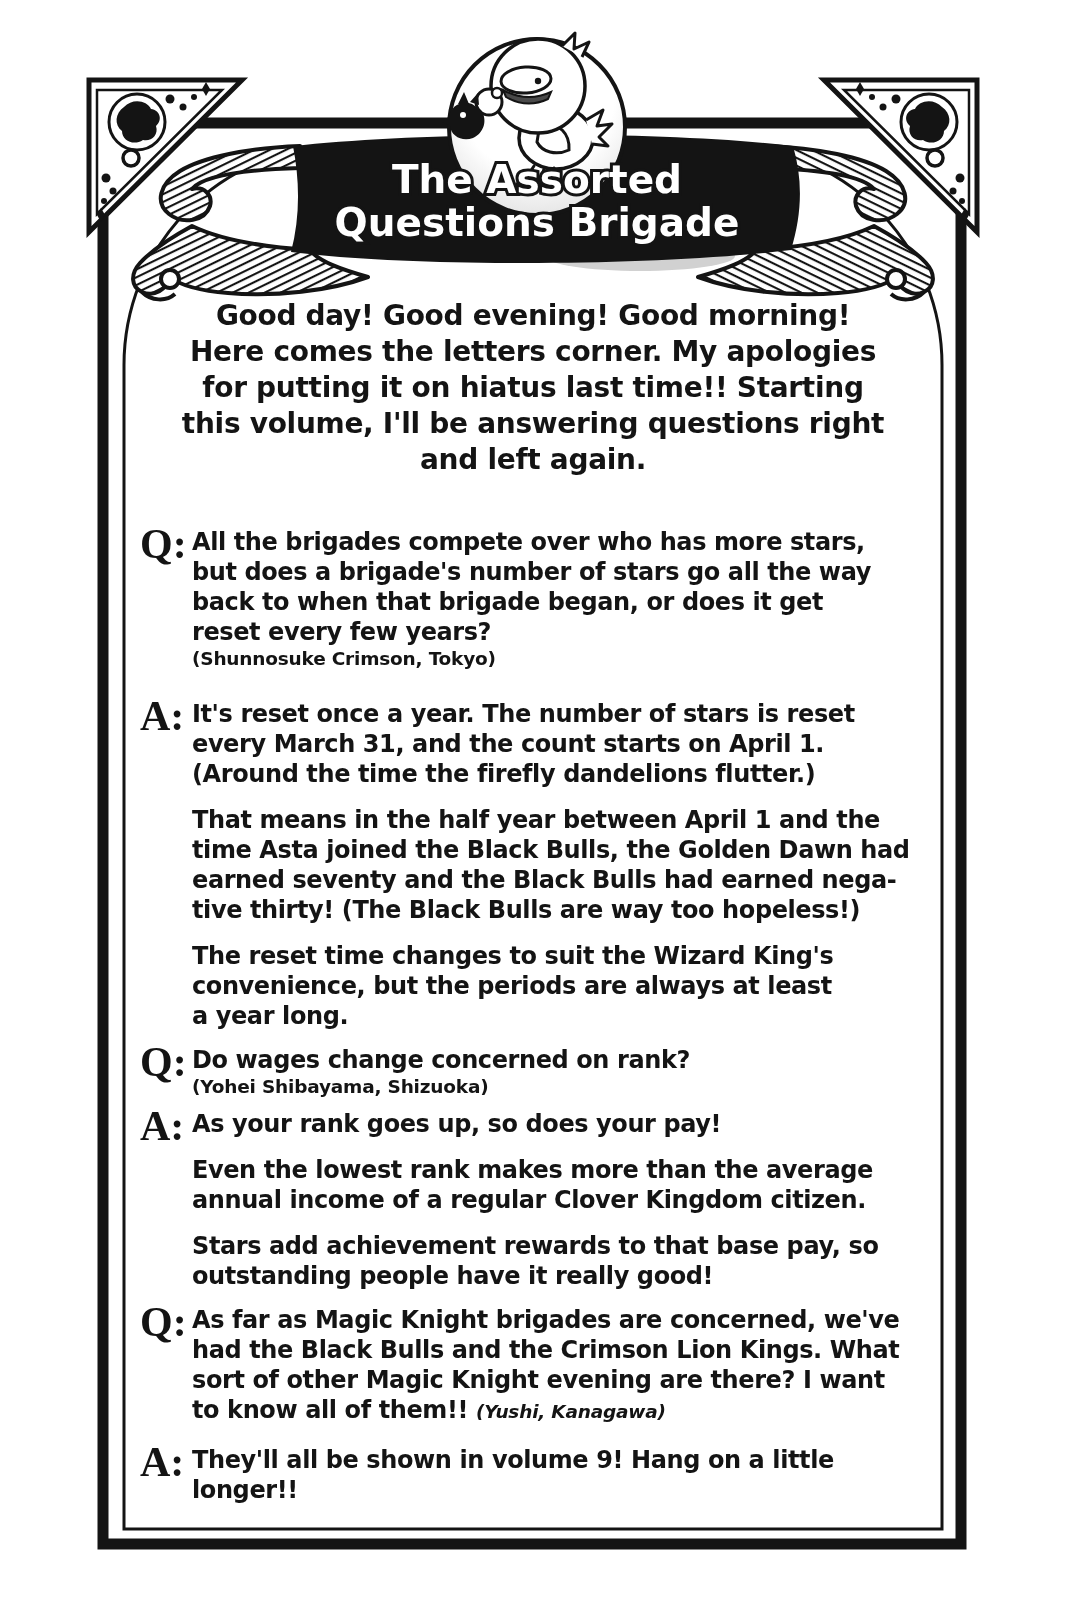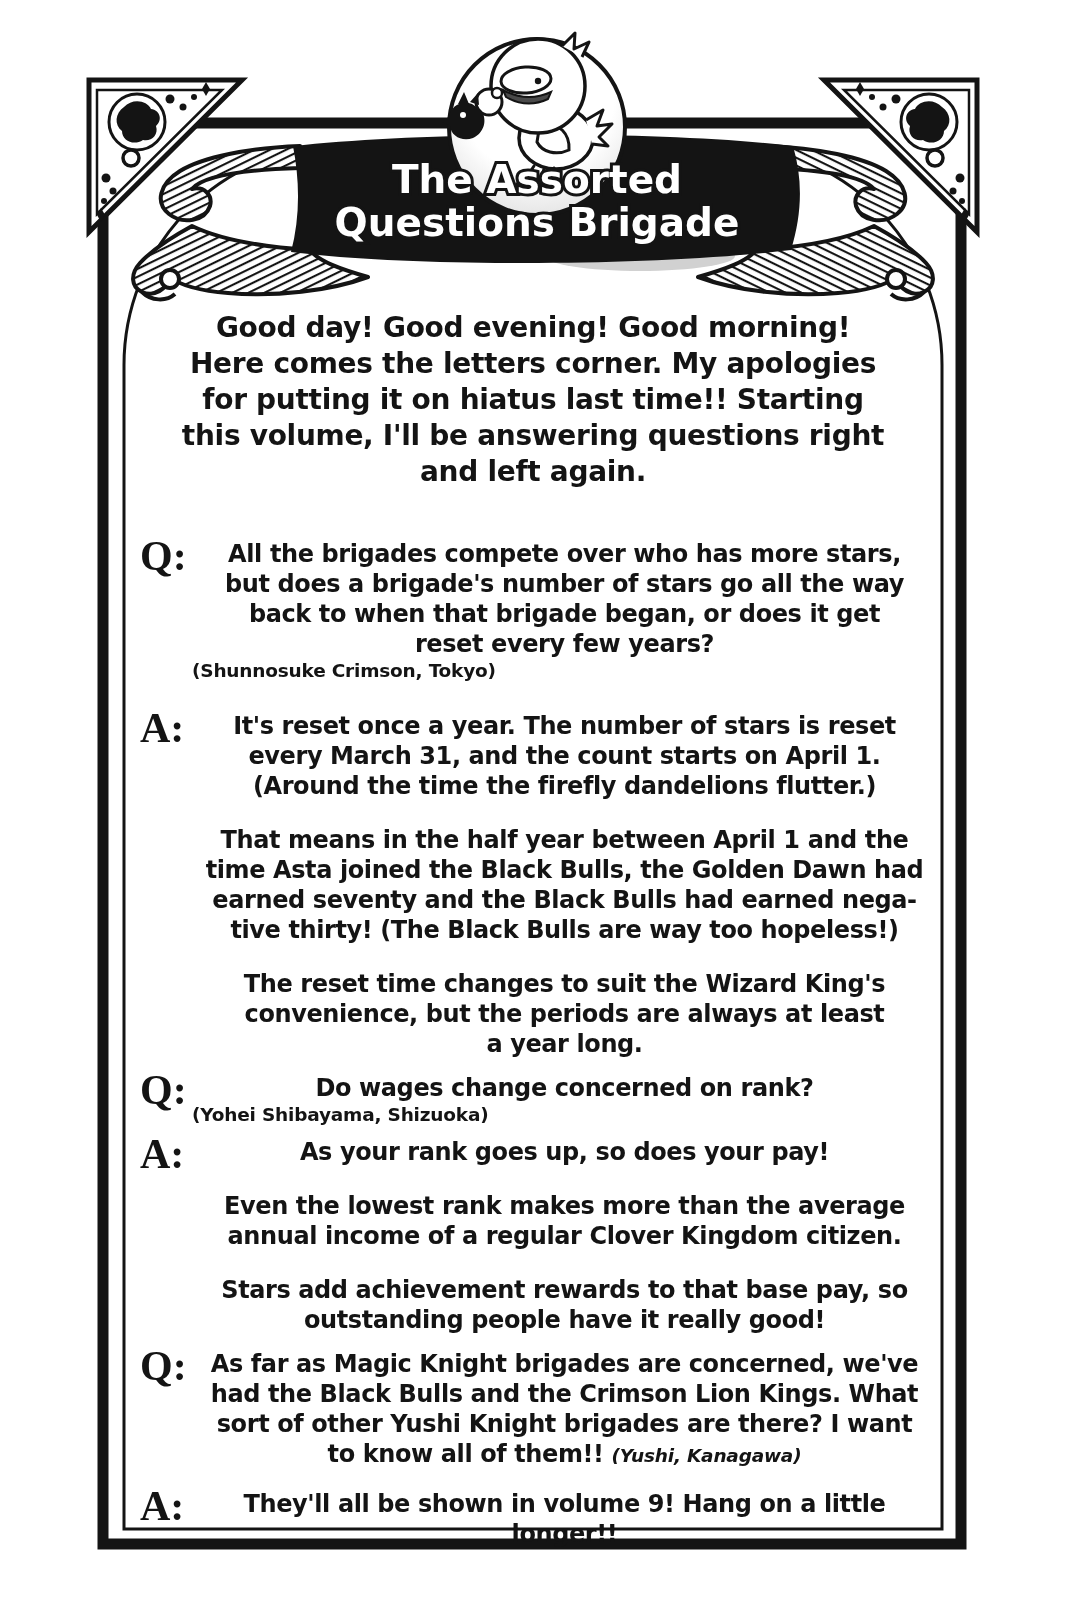--- a/index.html
+++ b/index.html
@@ -10,21 +10,21 @@
     overflow:hidden;
     font-family:"DejaVu Sans", sans-serif;
     color:#141414;
   }
   .deco {
     position:absolute; inset:0;
     width:1066px; height:1600px;
     z-index:1;
   }
   .content {
-    position:absolute; left:125px; top:12px;
+    position:absolute; left:125px; top:0;
     width:816px; z-index:2;
   }
   .intro {
     padding-top:298px;
     margin:0 20px;
     text-align:center;
     font-size:28px; line-height:36px;
     font-weight:bold;
     letter-spacing:-0.3px;
     white-space:pre-line;
@@ -39,22 +39,22 @@
     font-weight:bold;
     white-space:nowrap;
   }
   .qa-body {
     flex:1;
     font-size:24px; line-height:30px;
     font-weight:bold;
     letter-spacing:-0.4px;
     padding-right:4px;
   }
-  .qa-text { white-space:pre-line; margin:0;text-align:center; }
-  .qa-text + .qa-text { margin-top:24px; }
+  .qa-text { white-space:pre-line; margin:0; }
+  .qa-text + .qa-text { margin-top:16px; }
   .attr { font-size:18.5px; line-height:24px; letter-spacing:-0.2px; }
   .attr.inline { display:inline;font-style:italic; }
   #q1 { margin-top:49px; }
   #a1 { margin-top:28px; }
   #q2 { margin-top:14px; }
   #a2 { margin-top:10px; }
   #q3 { margin-top:14px; }
   #a3 { margin-top:20px; }
   .banner-text {
     font-family:"DejaVu Sans", sans-serif;
@@ -186,21 +186,21 @@
       <p class="qa-text">Stars add achievement rewards to that base pay, so
 outstanding people have it really good!</p>
     </div>
   </div>
 
   <div class="qa-row" id="q3">
     <div class="qa-label">Q:</div>
     <div class="qa-body">
       <div class="qa-text"><span>As far as Magic Knight brigades are concerned, we've
 had the Black Bulls and the Crimson Lion Kings. What
-sort of other Yushi Knight brigades are there? I want
+sort of other Magic Knight evening are there? I want
 to know all of them!! </span><span class="attr inline">(Yushi, Kanagawa)</span></div>
     </div>
   </div>
 
   <div class="qa-row" id="a3">
     <div class="qa-label">A:</div>
     <div class="qa-body">
       <p class="qa-text">They'll all be shown in volume 9! Hang on a little
 longer!!</p>
     </div>

